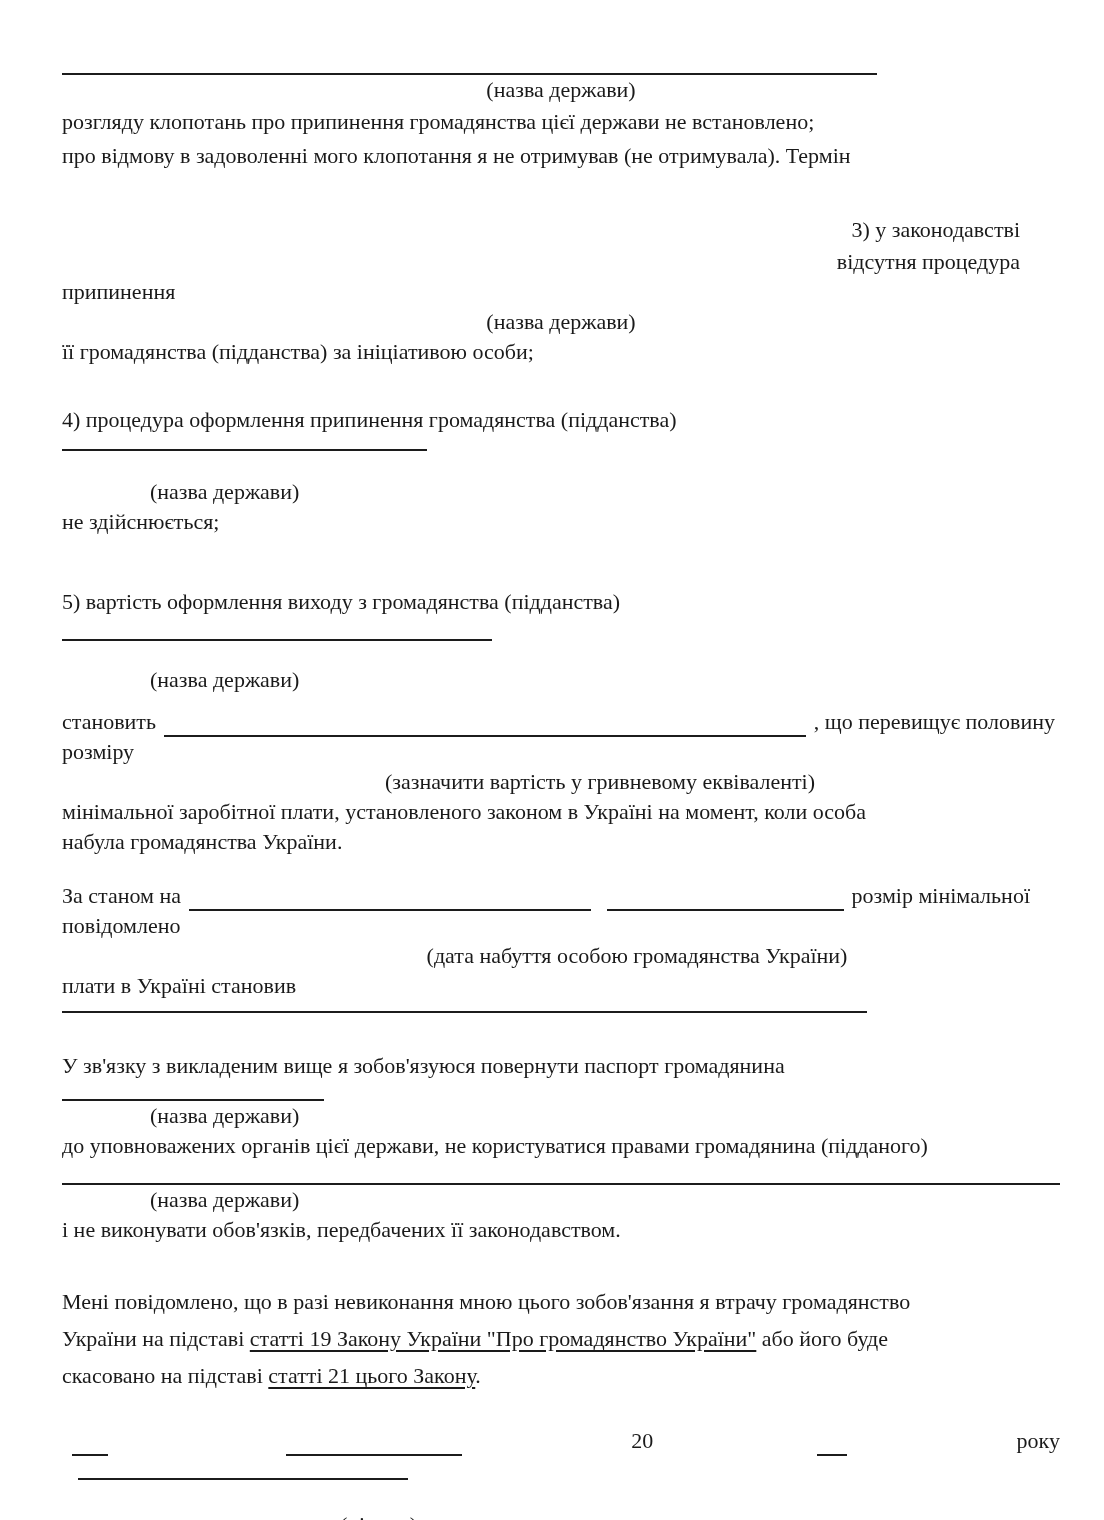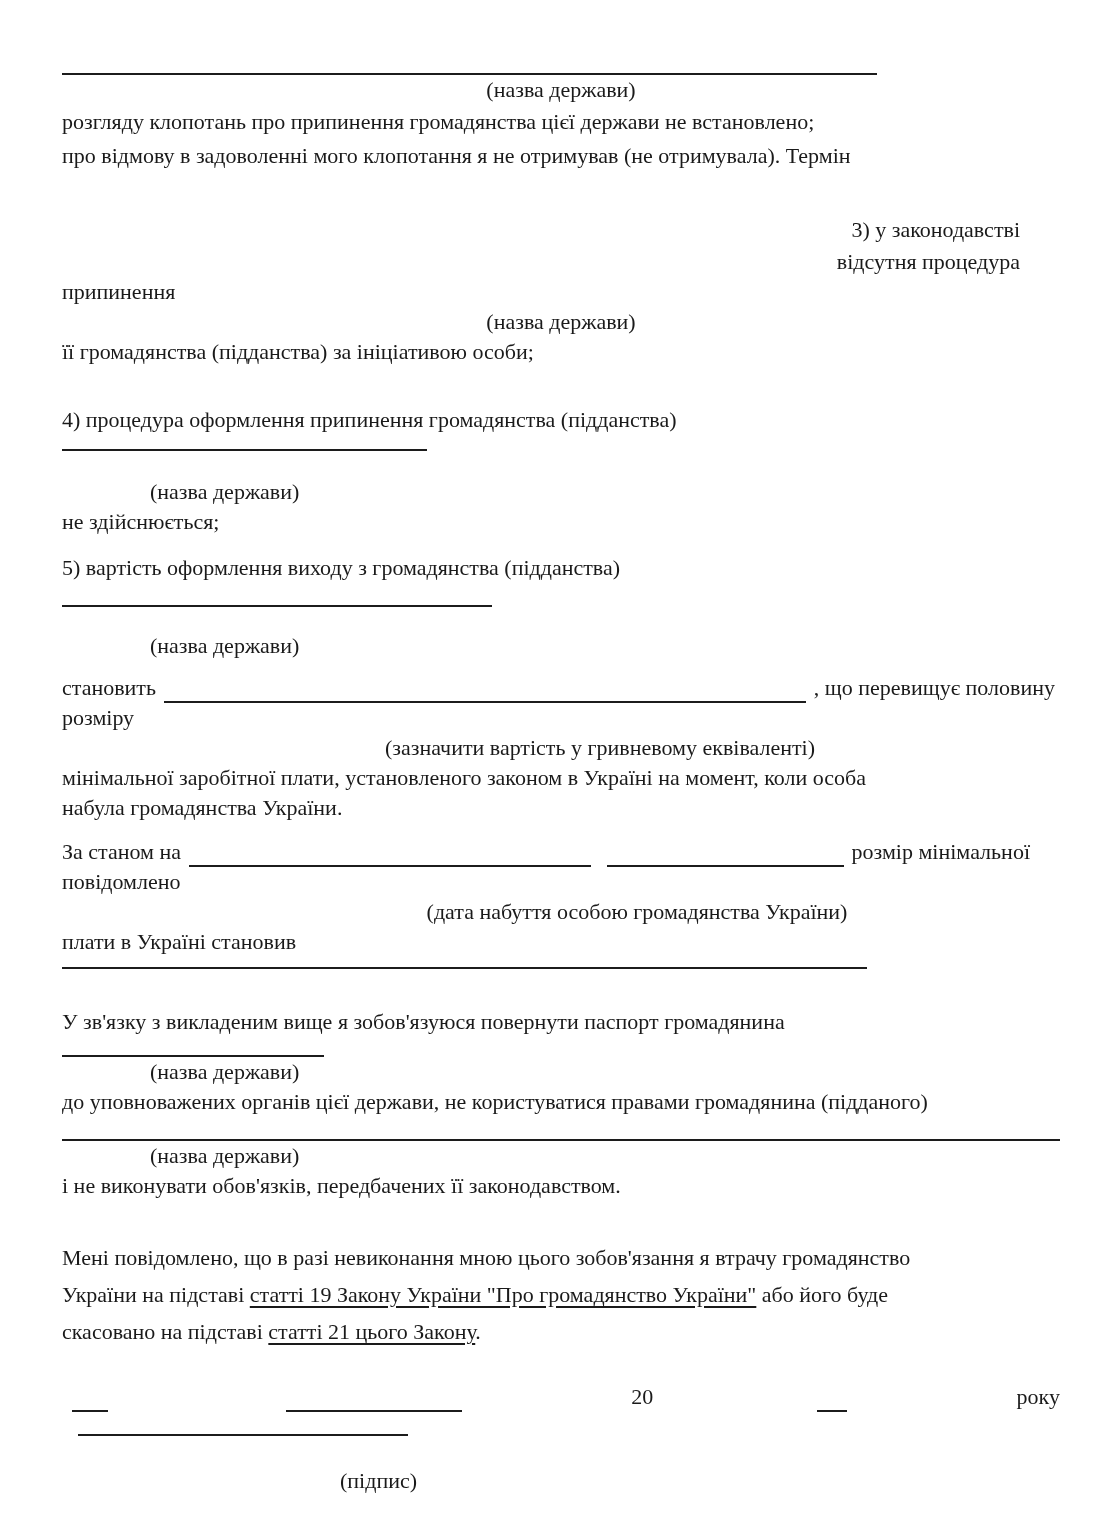--- a/index.html
+++ b/index.html
@@ -76,34 +76,34 @@
   </div>
   <div class="line">припинення</div>
   <div class="hint center">(назва держави)</div>
   <div class="line">її громадянства (підданства) за ініціативою особи;</div>
 
   <div class="line" style="margin-top:38px;">4) процедура оформлення припинення громадянства (підданства)</div>
   <div class="rule" style="margin-top:14px; width:365px;"></div>
   <div class="hint indent" style="margin-top:26px;">(назва держави)</div>
   <div class="line">не здійснюється;</div>
 
-  <div class="line" style="margin-top:16px;">5) вартість оформлення виходу з громадянства (підданства)</div>
+  <div class="line" style="margin-top:50px;">5) вартість оформлення виходу з громадянства (підданства)</div>
   <div class="rule" style="margin-top:22px; width:430px;"></div>
   <div class="hint indent" style="margin-top:24px;">(назва держави)</div>
   <div class="row" style="margin-top:12px; padding-right:5px;">
     <span>становить</span>
     <span class="blank grow"></span>
     <span>, що перевищує половину</span>
   </div>
   <div class="line">розміру</div>
   <div class="hint center" style="position:relative; left:39px;">(зазначити вартість у гривневому еквіваленті)</div>
   <div class="line">мінімальної заробітної плати, установленого законом в Україні на момент, коли особа</div>
   <div class="line">набула громадянства України.</div>
 
-  <div class="row" style="margin-top:14px; padding-right:30px;">
+  <div class="row" style="margin-top:24px; padding-right:30px;">
     <span>За станом на</span>
     <span class="blank grow" style="flex:1.7;"></span>
     <span class="blank grow" style="flex:1;"></span>
     <span>розмір мінімальної</span>
   </div>
   <div class="line">повідомлено</div>
   <div class="hint center" style="position:relative; left:76px;">(дата набуття особою громадянства України)</div>
   <div class="line">плати в Україні становив</div>
   <div class="rule" style="margin-top:10px; width:805px;"></div>
 

